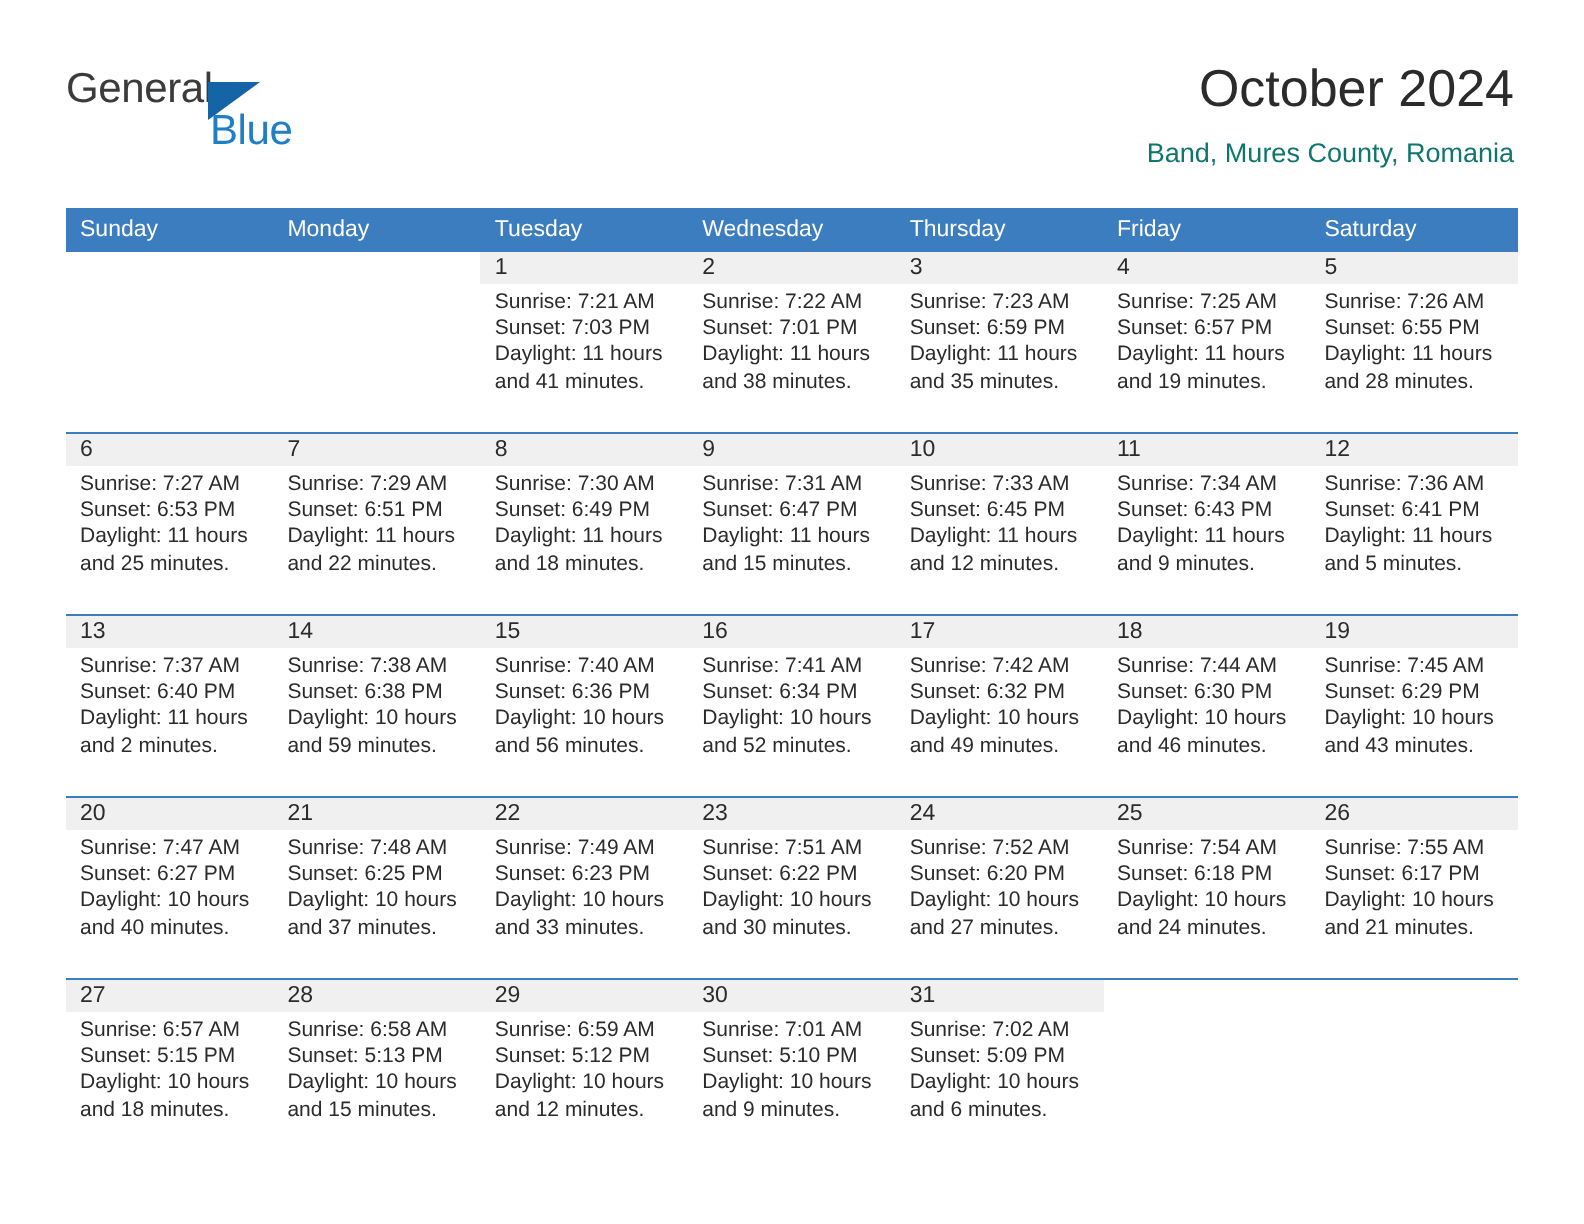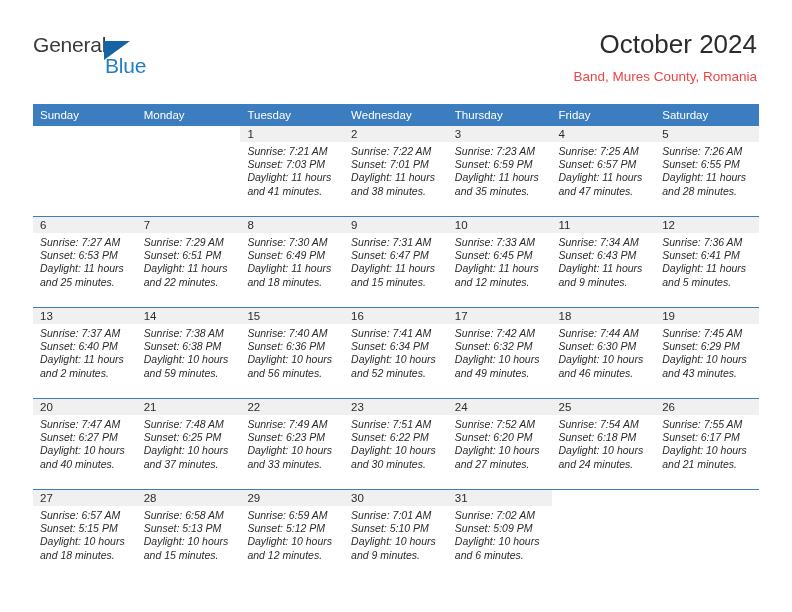--- a/index.html
+++ b/index.html
@@ -70,21 +70,21 @@
   .month-title {
     font-size: 26px;
     color: #2b2b2b;
     font-weight: normal;
     line-height: 32px;
     white-space: nowrap;
   }
   .location-title {
     margin-top: 8px;
     font-size: 13.5px;
-    color: #ef4444;
+    color: #0f766e;
     line-height: 17px;
     white-space: nowrap;
   }
 
   
   .calendar {
     position: absolute;
     left: 33px;
     top: 104px;
     width: 726px;
@@ -125,21 +125,20 @@
     line-height: 16px;
     padding-left: 7px;
     font-size: 11.5px;
     color: #2b2b2b;
   }
   .cell-body {
     padding: 3px 6px 0 7px;
     font-size: 10.5px;
     line-height: 13.2px;
     color: #2b2b2b;
-    font-style: italic;
   }
   .cell-body div { white-space: nowrap; }
 </style>
 </head>
 <body>
 
 <div class="page">
 
   <div class="header">
 
@@ -205,21 +204,21 @@
                 <div>Daylight: 11 hours</div>
                 <div>and 35 minutes.</div>
               </div>
             </td>
             <td class="daycell">
               <div class="daynum-band">4</div>
               <div class="cell-body">
                 <div>Sunrise: 7:25 AM</div>
                 <div>Sunset: 6:57 PM</div>
                 <div>Daylight: 11 hours</div>
-                <div>and 47 minutes.</div>
+                <div>and 19 minutes.</div>
               </div>
             </td>
             <td class="daycell">
               <div class="daynum-band">5</div>
               <div class="cell-body">
                 <div>Sunrise: 7:26 AM</div>
                 <div>Sunset: 6:55 PM</div>
                 <div>Daylight: 11 hours</div>
                 <div>and 28 minutes.</div>
               </div>

